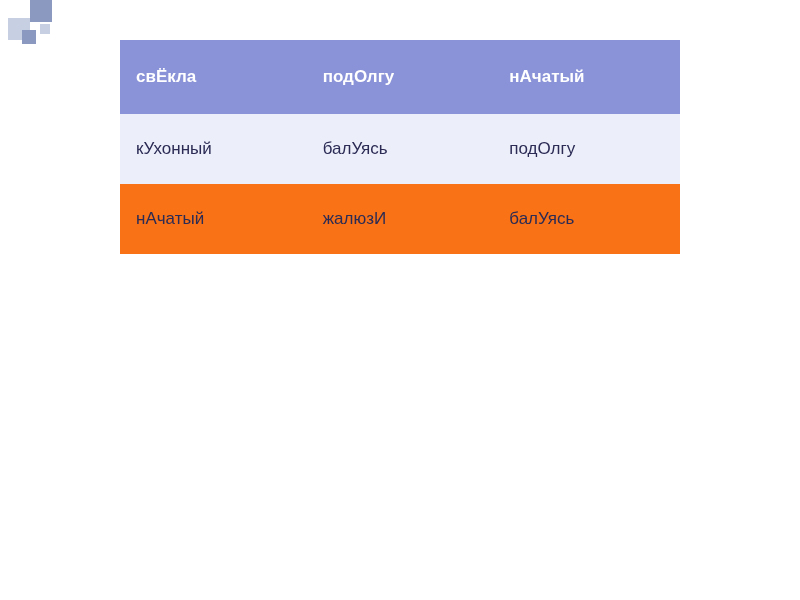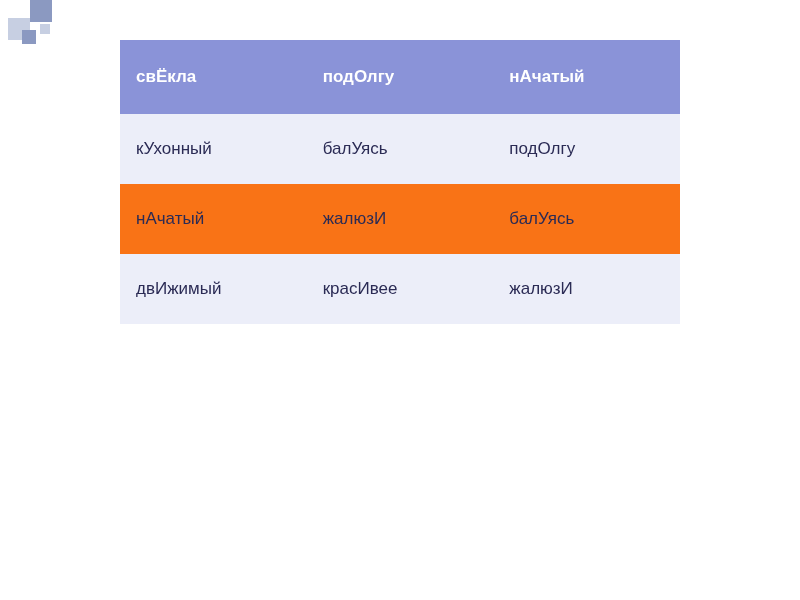--- a/index.html
+++ b/index.html
@@ -78,20 +78,15 @@
     <tr class="odd">
       <td>кУхонный</td>
       <td>балУясь</td>
       <td>подОлгу</td>
     </tr>
     <tr class="even">
       <td>нАчатый</td>
       <td>жалюзИ</td>
       <td>балУясь</td>
     </tr>
-    <tr class="odd">
-      <td>двИжимый</td>
-      <td>красИвее</td>
-      <td>жалюзИ</td>
-    </tr>
   </tbody>
     </table>
 </div>
 
 </body></html>

